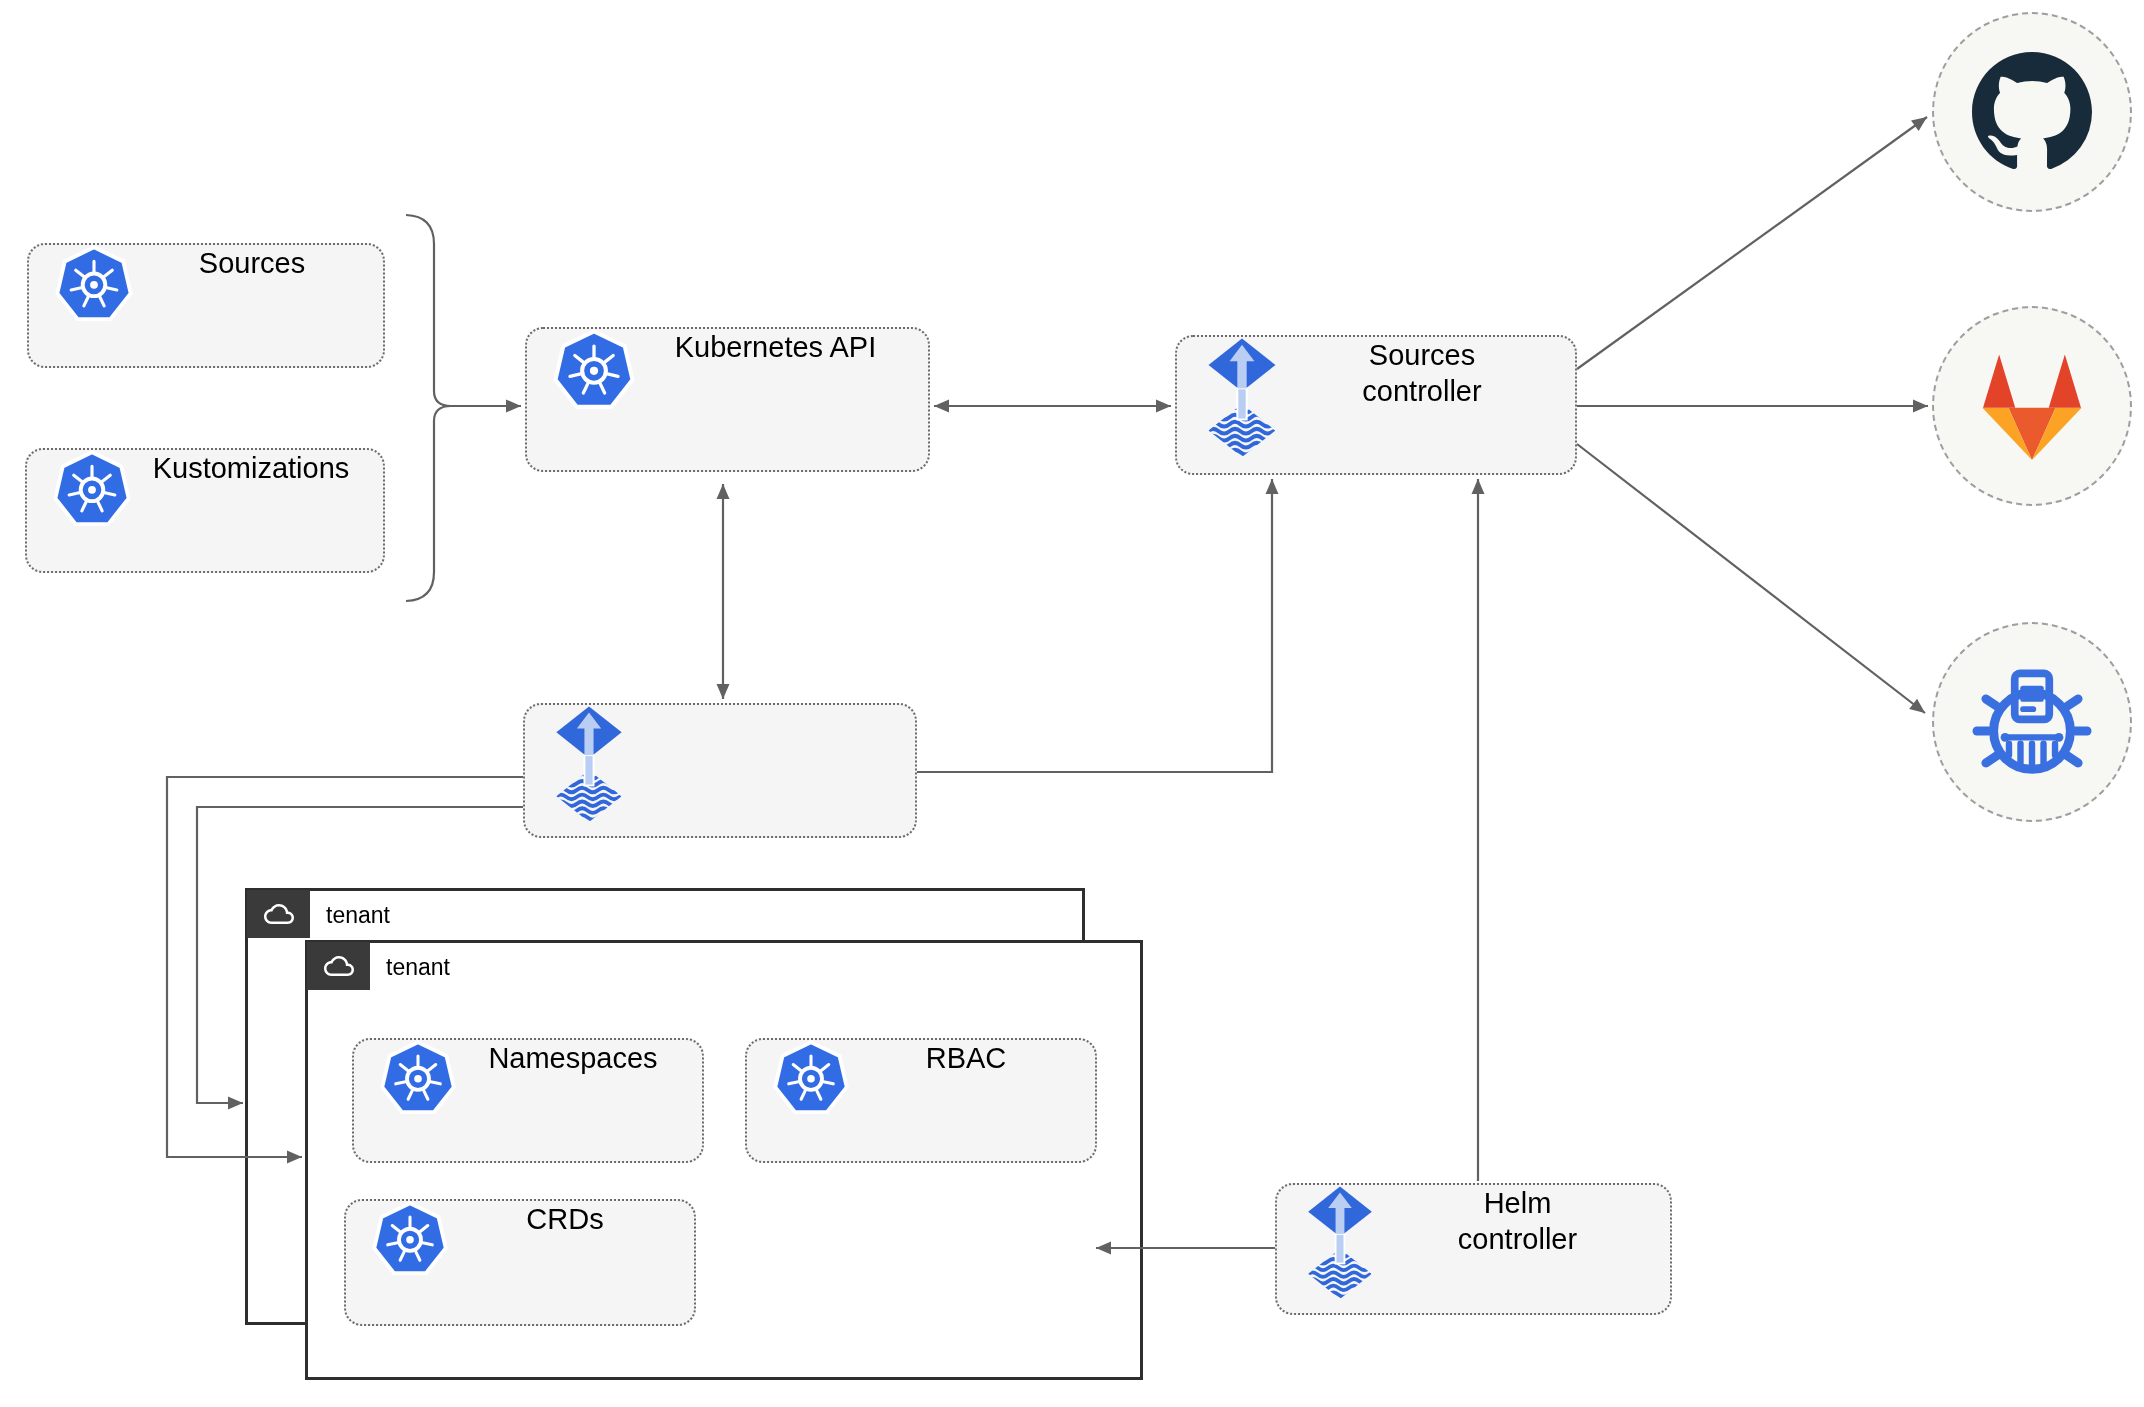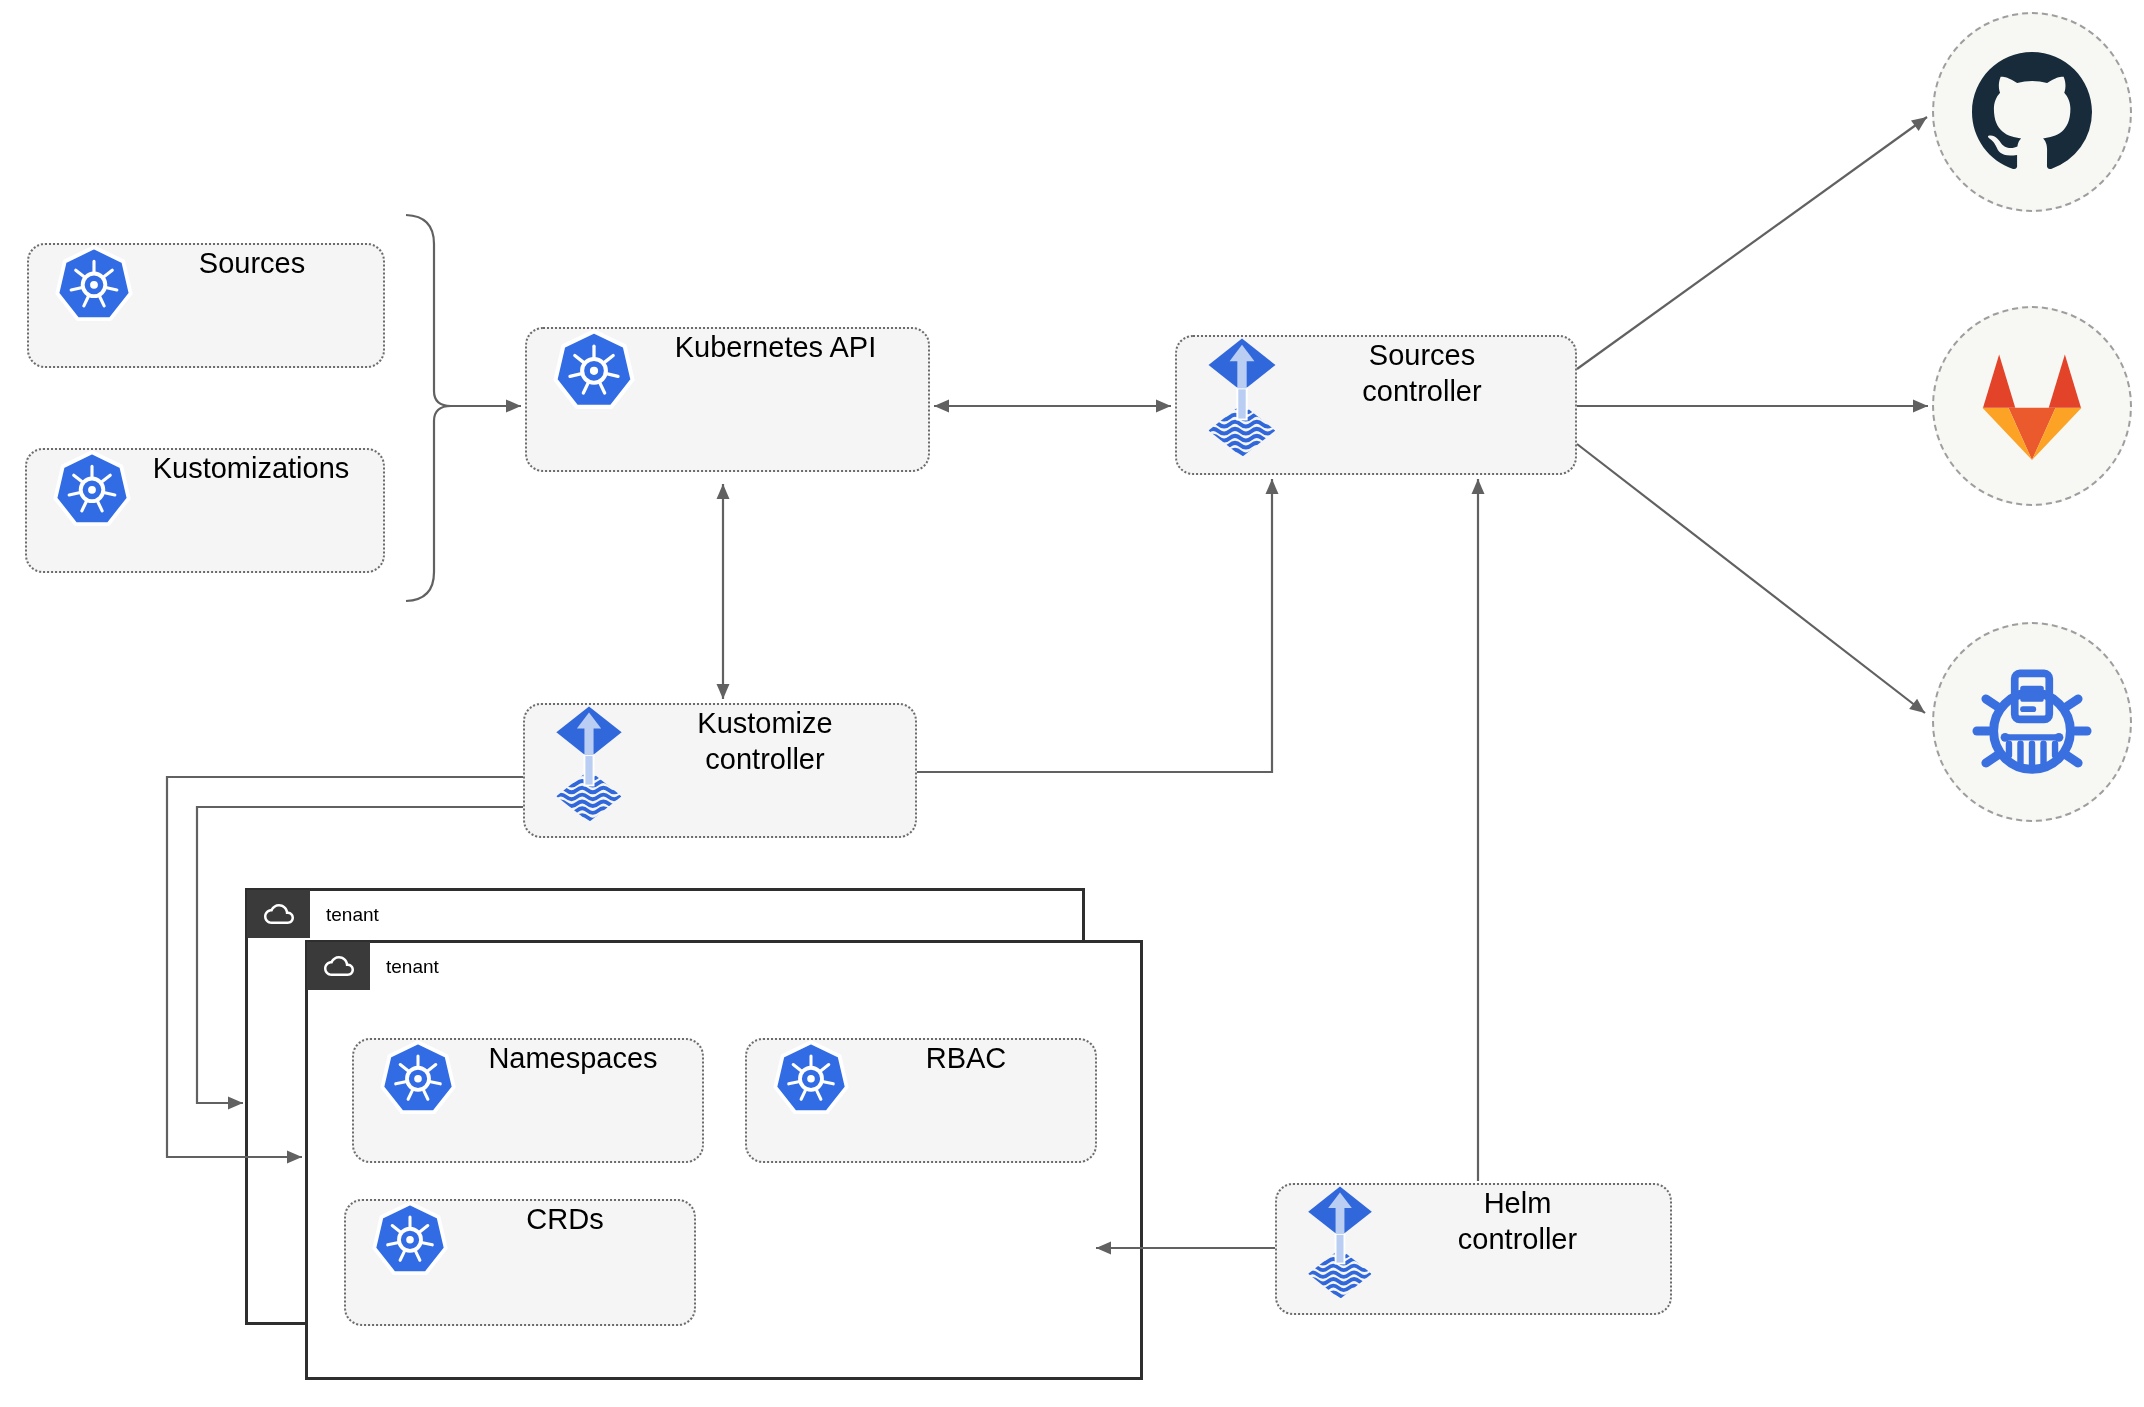--- a/index.html
+++ b/index.html
@@ -20,21 +20,21 @@
   .lbl-source span{max-width:160px;}
   .lbl-kustomize span{max-width:185px;}
   .lbl-helm span{max-width:140px;}
 
   
   .tenant{position:absolute;background:#fff;border:3px solid var(--tenant-border);box-sizing:border-box;}
   .tenant-back{left:245px;top:888px;width:840px;height:437px;z-index:1;}
   .tenant-front{left:305px;top:940px;width:838px;height:440px;z-index:2;}
   .tab{position:absolute;top:-1px;left:-1px;width:63px;height:48px;background:var(--tenant-tab);
        display:flex;align-items:center;justify-content:center;}
-  .tlabel{position:absolute;left:78px;top:0;height:48px;display:flex;align-items:center;font-size:19px;}
+  .tlabel{position:absolute;left:78px;top:0;height:48px;display:flex;align-items:center;font-size:23px;}
   .tenant .node{z-index:3;}
 
   
   .endpoint{position:absolute;width:200px;height:200px;border-radius:50%;
             background:var(--circle-fill);border:2.5px dashed var(--circle-border);
             box-sizing:border-box;display:flex;align-items:center;justify-content:center;z-index:3;}
 
   
   .k8s-hept{fill:var(--k8s-blue);stroke:#fff;}
   .wheel{stroke:#fff;fill:none;}
@@ -211,21 +211,20 @@
         <path class="flux-wave" d="M6,112 q7,-6 14,0 t14,0 t14,0 t14,0 t14,0 t14,0"></path>
         <path class="flux-wave" d="M6,121 q7,-6 14,0 t14,0 t14,0 t14,0 t14,0 t14,0"></path>
         <path class="flux-wave" d="M6,130 q7,-6 14,0 t14,0 t14,0 t14,0 t14,0 t14,0"></path>
         <path class="flux-wave" d="M6,139 q7,-6 14,0 t14,0 t14,0 t14,0 t14,0 t14,0"></path>
         <path class="flux-wave" d="M6,148 q7,-6 14,0 t14,0 t14,0 t14,0 t14,0 t14,0"></path>
       </g>
       <rect class="flux-arrow" x="44" y="66" width="12" height="40" stroke="#fff" stroke-width="2.5"></rect>
       <path class="flux-arrow" d="M50,10 L66,31 L34,31 Z"></path>
       <rect class="flux-arrow" x="44" y="30" width="12" height="36"></rect>
     </svg>
-    <div class="label lbl-kustomize"><span>Kustomize controller</span></div>
   </div>
 
   <div class="node" style="left:1275px;top:1183px;width:397px;height:132px;">
     <svg viewBox="0 0 100 158" width="74" height="117">
       <defs>
           <clipPath id="wclip3">
             <path d="M50,86 L93,120 L50,154 L7,120 Z"></path>
           </clipPath>
         </defs>
       <path class="flux-solid" d="M50,2 L93,36 L50,70 L7,36 Z"></path>

